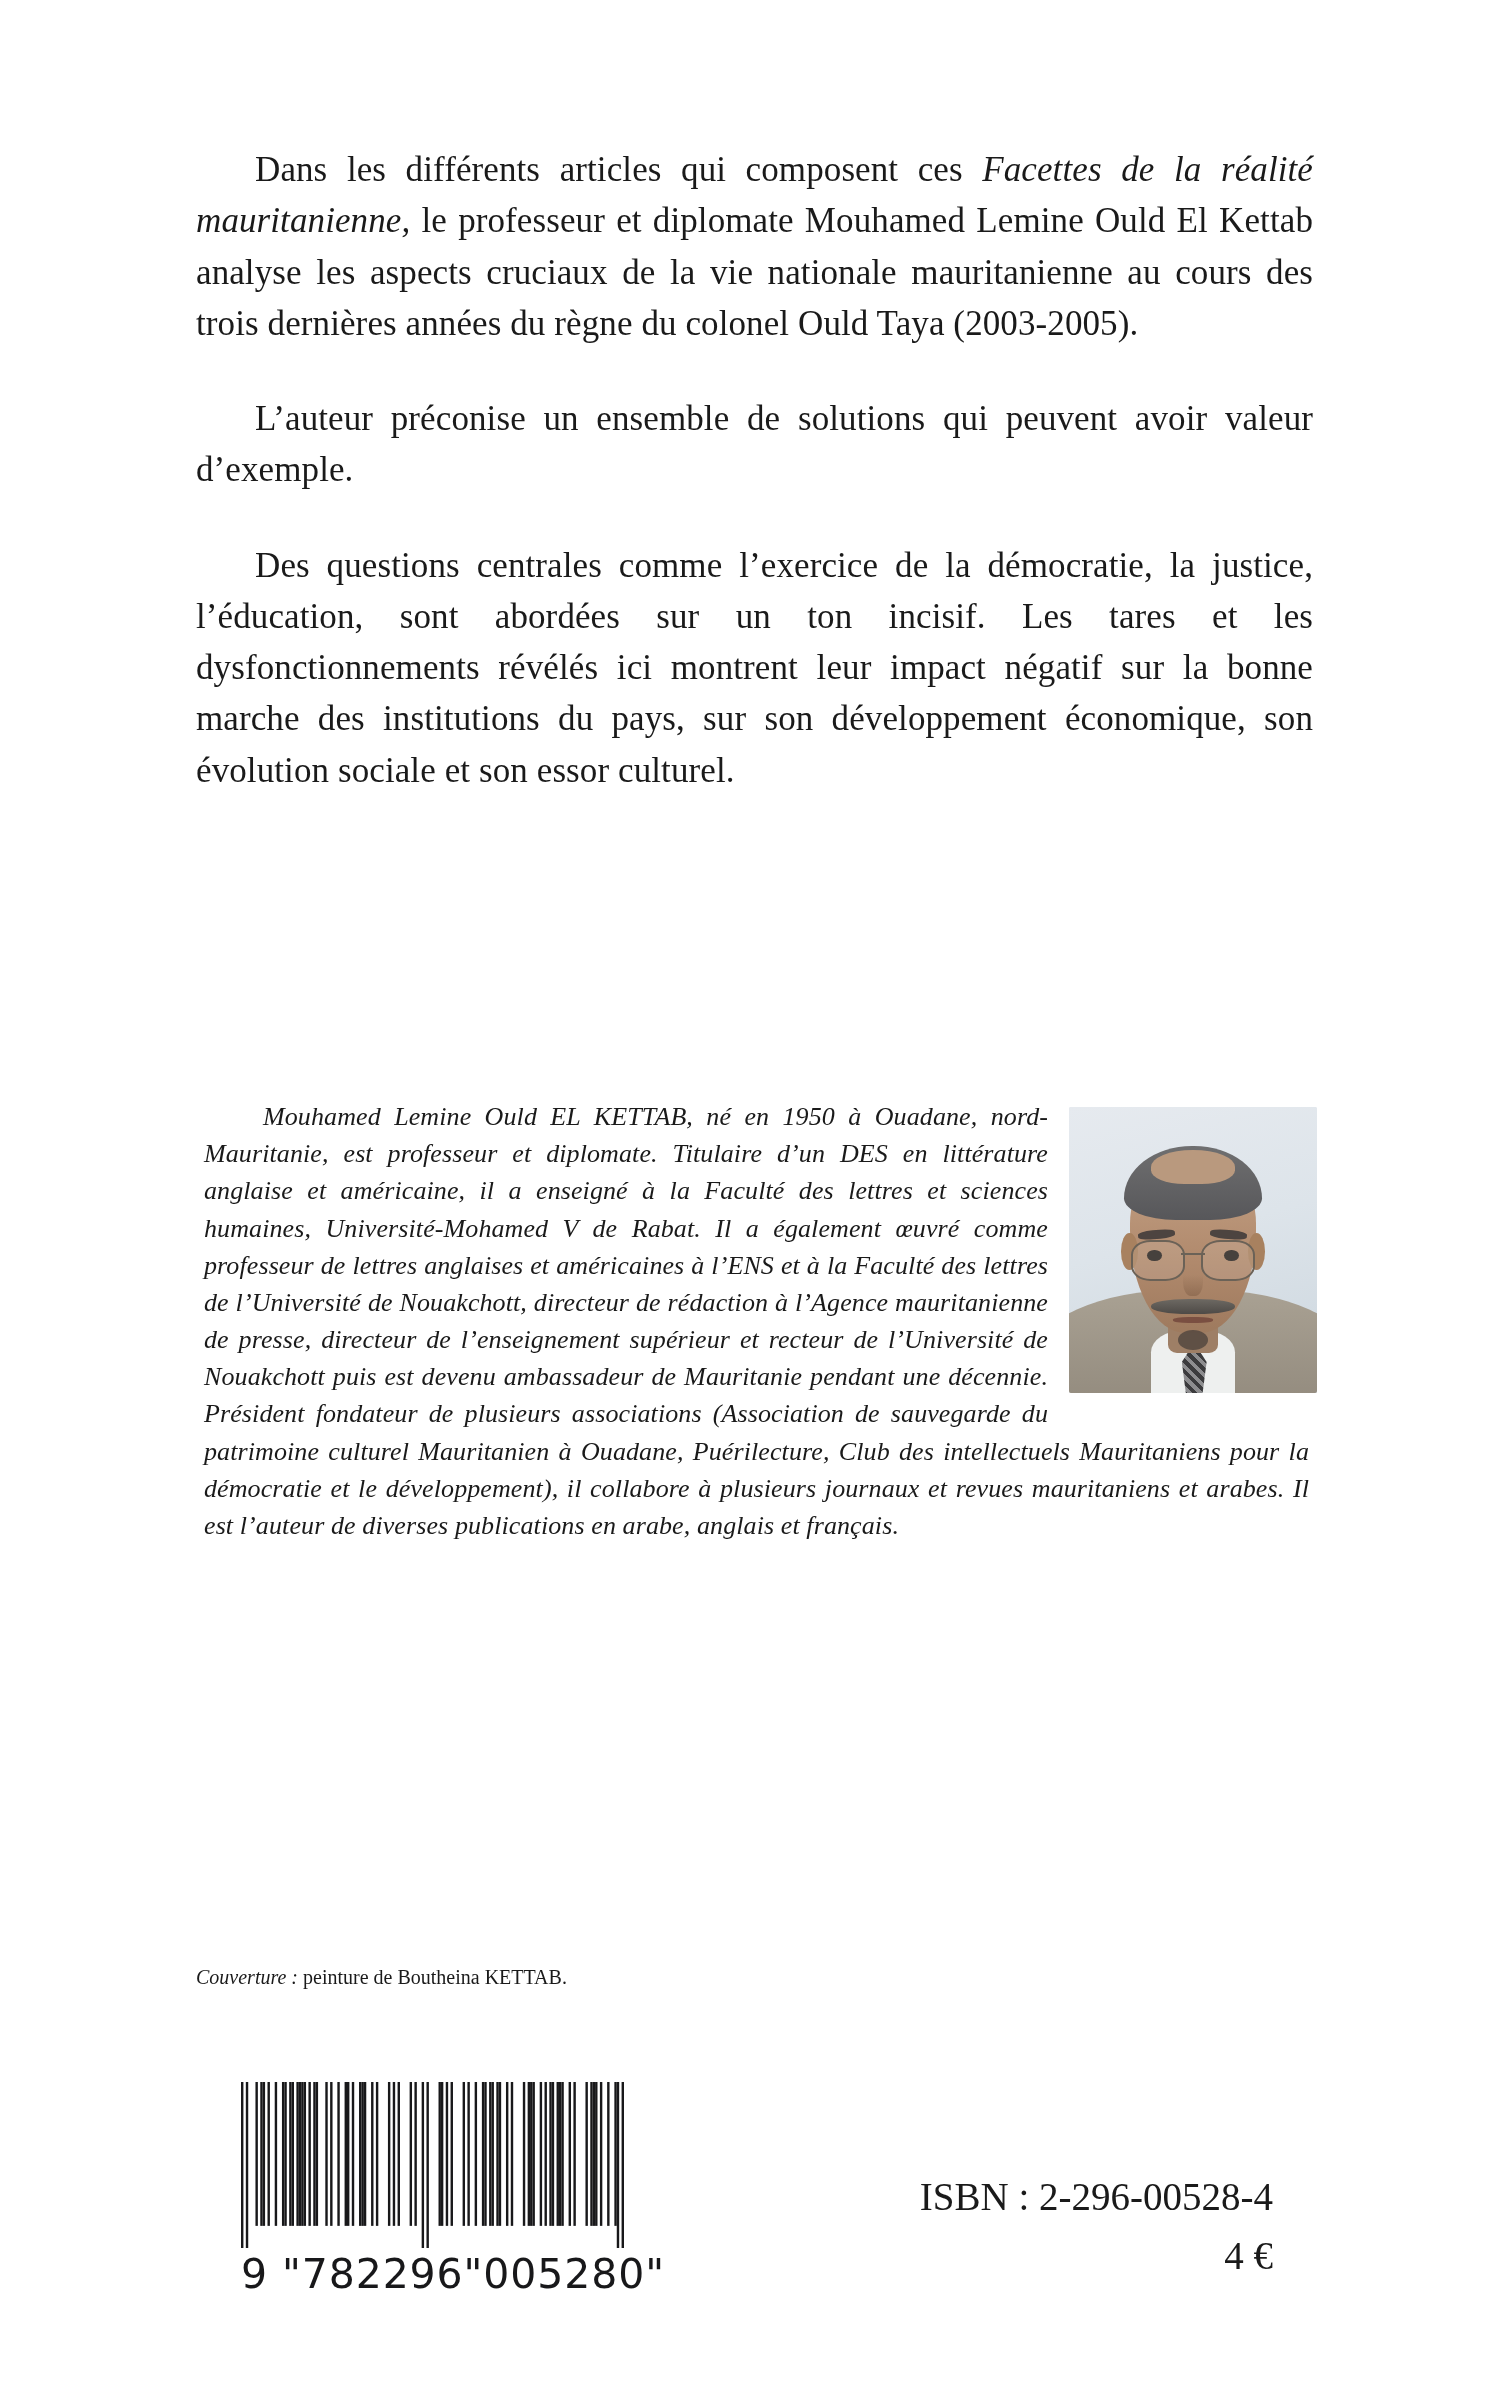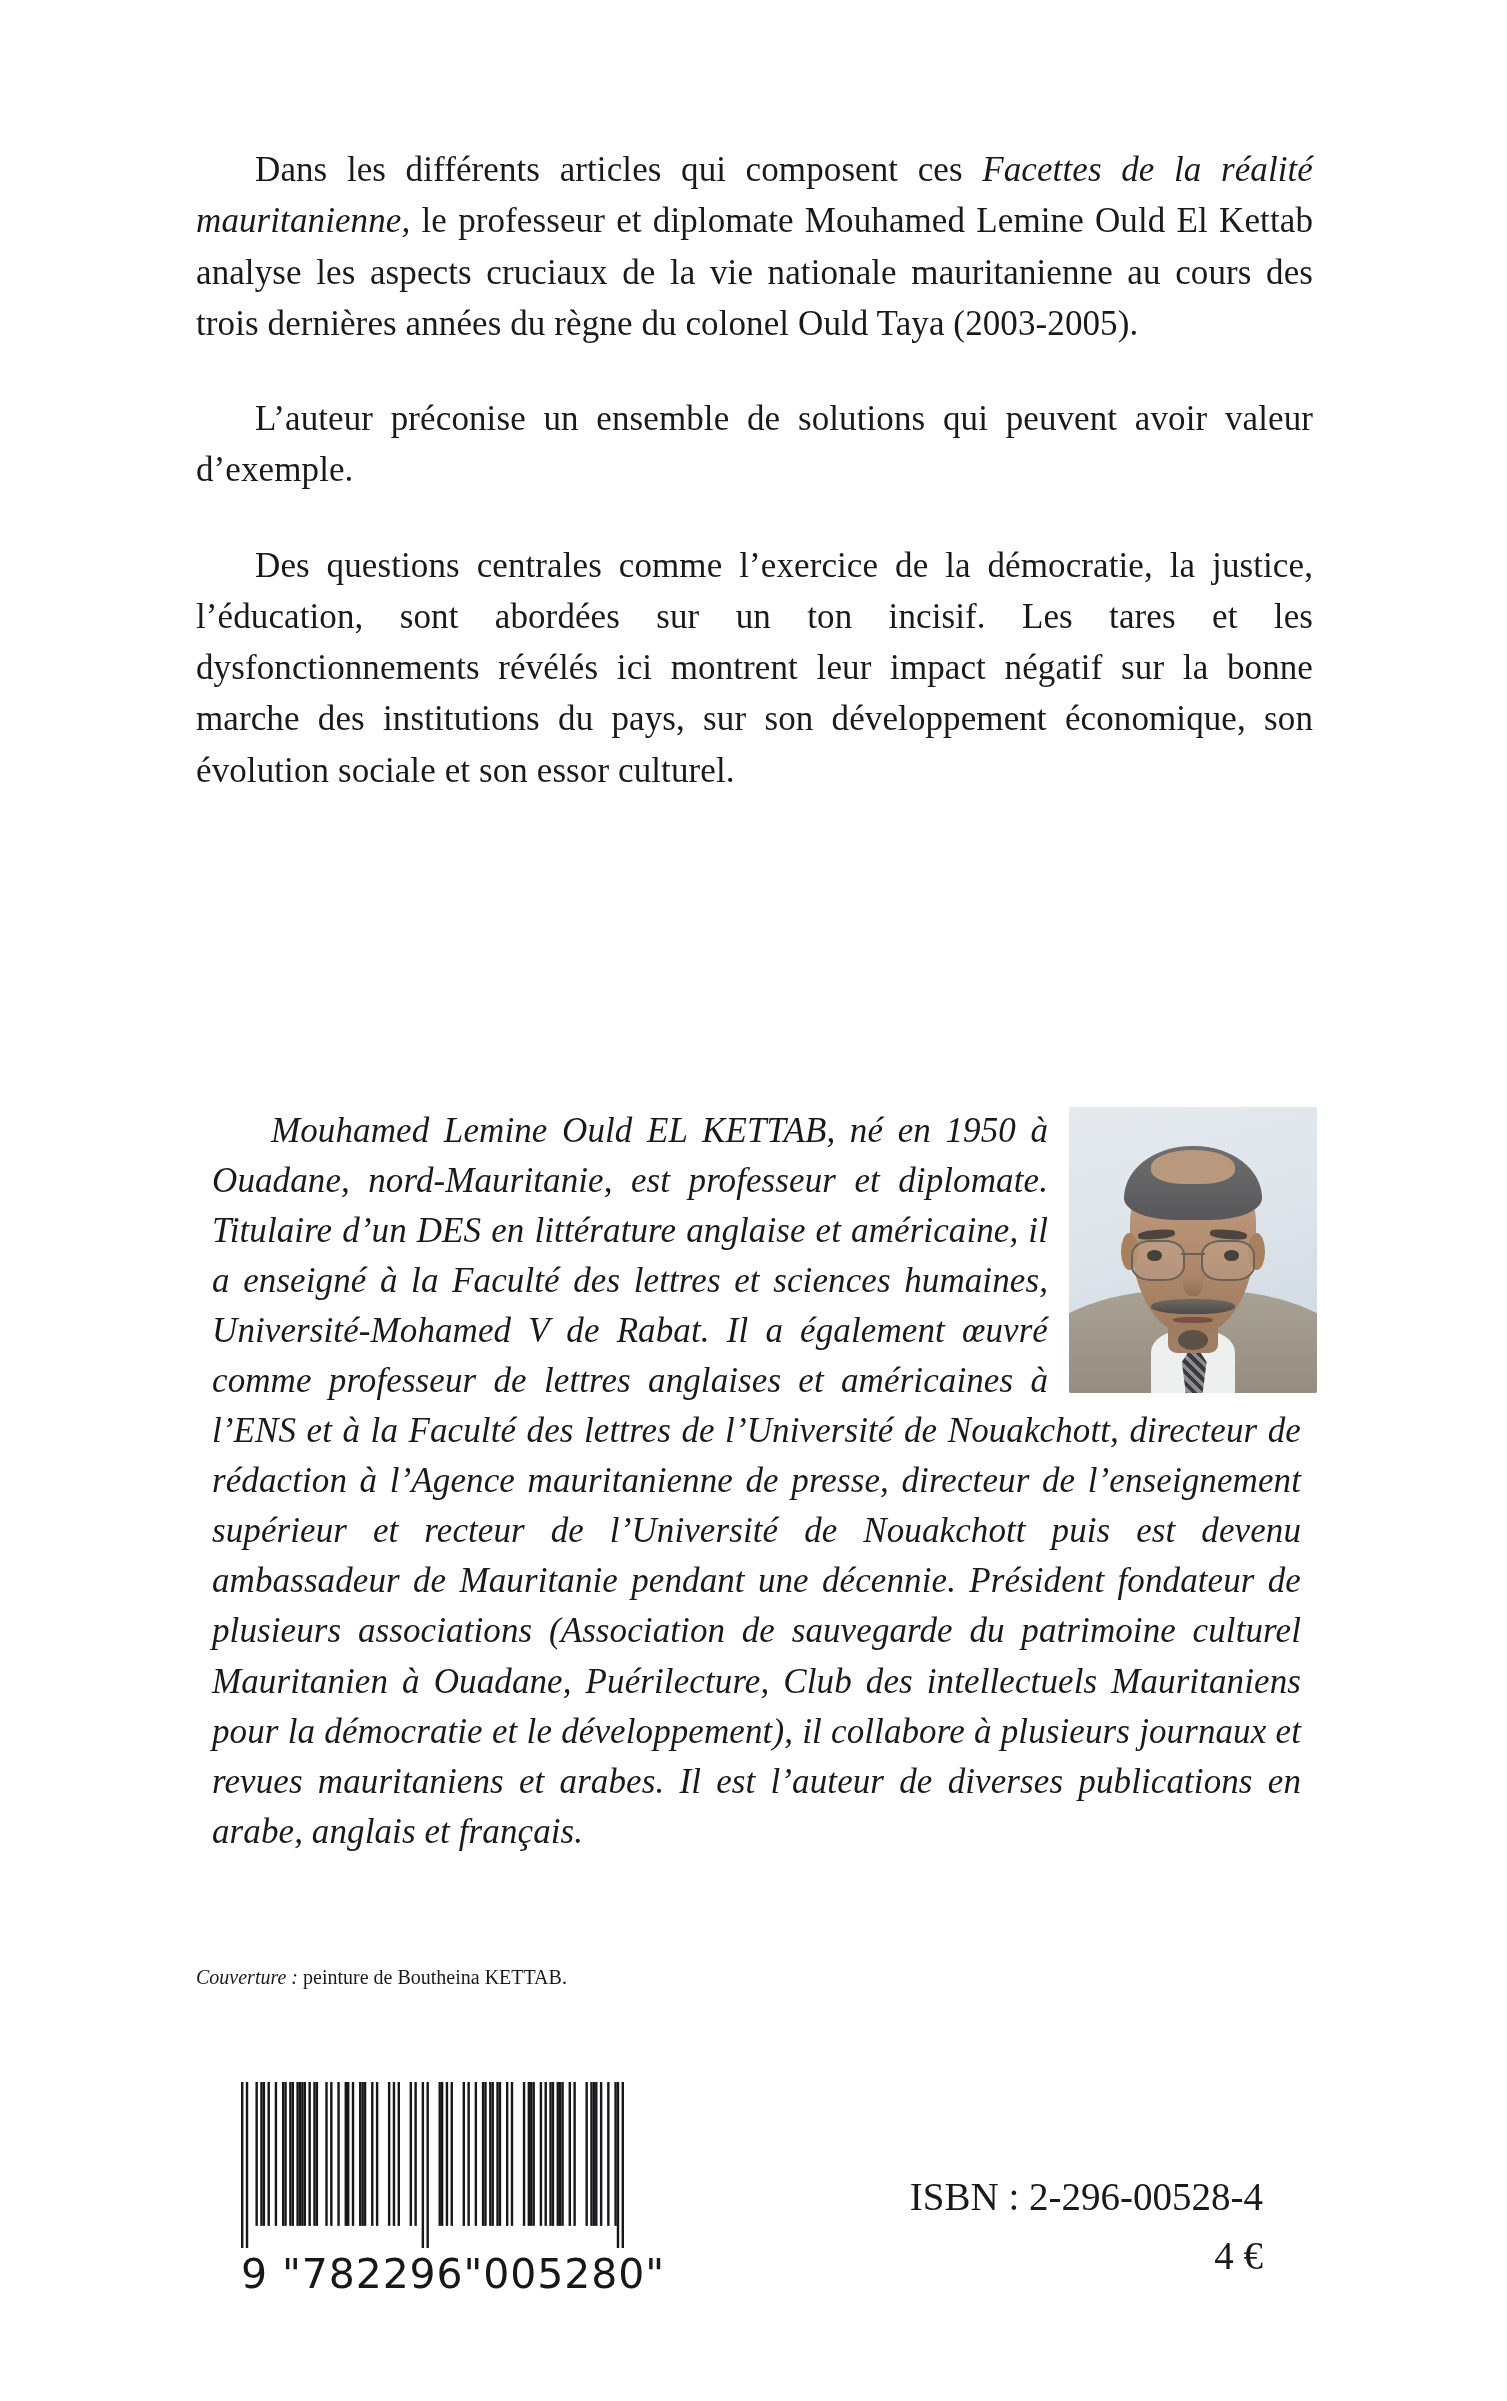--- a/index.html
+++ b/index.html
@@ -52,22 +52,22 @@
     float: right;
     width: 248px;
     height: 286px;
     margin: 17px 0 9.5px 21px;
     position: relative;
     overflow: hidden;
     background: #dfe5ea;
     border-radius: 1.9px;
   }
   .bio p {
-    margin: 16px;
-    font-size: 35px;
+    margin: 8px;
+    font-size: 26px;
     line-height: 1.43;
     font-style: italic;
     text-align: justify;
     text-indent: 59px;
     letter-spacing: 0.1px;
   }
 
   
   .portrait { position: absolute; inset: 0; }
   .pt-bg {
@@ -155,21 +155,21 @@
     font-size: 41px;
     letter-spacing: 0.9px;
     color: #18181a;
     margin-top: 1.9px;
     white-space: nowrap;
   }
 
   
   .isbn-block {
     position: absolute;
-    right: 205px;
+    right: 195px;
     top: 2167px;
     text-align: right;
     font-size: 39px;
     line-height: 1.52;
   }
   .isbn-line { white-space: nowrap; }
 </style>
 </head>
 <body>
 

